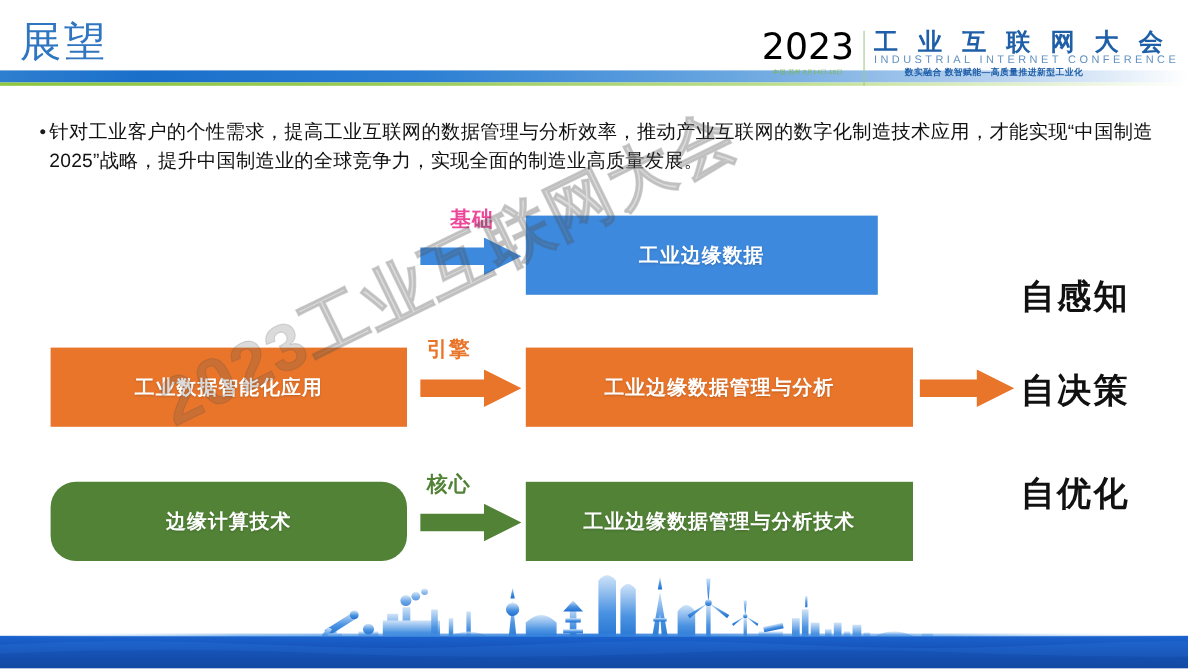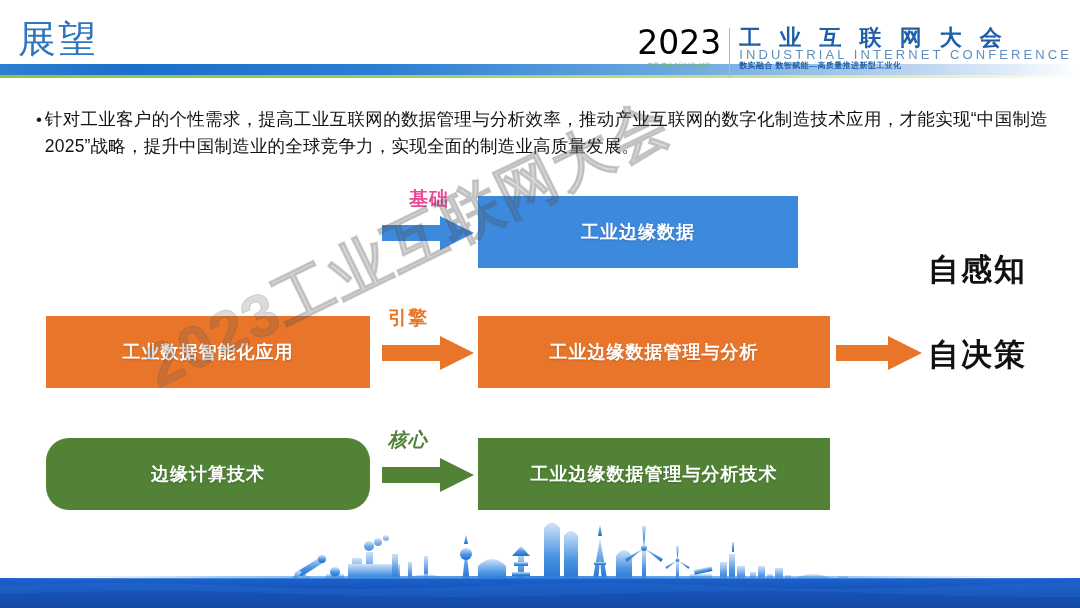--- a/index.html
+++ b/index.html
@@ -101,33 +101,34 @@
   }
   .logo-cn {
     font-size: 22px;
     font-weight: 700;
     color: #1f5fa8;
     letter-spacing: 6px;
     line-height: 24px;
     white-space: nowrap;
   }
   .logo-en {
-    font-size: 13px;
+    font-size: 10px;
     color: #5f8fbe;
     letter-spacing: 3.1px;
     line-height: 10px;
     white-space: nowrap;
   }
   .logo-slogan {
     font-size: 8px;
     font-weight: 700;
     color: #1f5fa8;
     letter-spacing: 0.4px;
     line-height: 11px;
     white-space: nowrap;
+    margin-left: 28px;
   }
 
   
   .bullet-block {
     position: absolute;
     left: 36px;
     top: 106px;
     width: 1012px;
     display: flex;
     align-items: flex-start;
@@ -184,21 +185,21 @@
 
   .arrow-label {
     position: absolute;
     font-size: 19px;
     font-weight: 700;
     letter-spacing: 1px;
     white-space: nowrap;
   }
   .lbl-r1 { left: 388px; top: 186px; color: #ec4899; margin-left: 21px; }
   .lbl-r2 { left: 388px; top: 305px; color: #e8752a; }
-  .lbl-r3 { left: 388px; top: 427px; color: #518236; font-style: italic; }
+  .lbl-r3 { left: 388px; top: 427px; color: #518236; }
 
   
   .outcome {
     position: absolute;
     font-size: 31px;
     font-weight: 700;
     color: #111111;
     letter-spacing: 2px;
     white-space: nowrap;
     font-family: "DejaVu Serif", "Liberation Serif", serif;
@@ -279,20 +280,21 @@
       <polygon points="0,9 52,9 52,0 86,17 52,34 52,25 0,25" fill="#e8752a"></polygon>
     </svg>
     <div class="outcome out-2">自决策</div>
 
     <div class="box box-green box-r3-left">边缘计算技术</div>
     <div class="arrow-label lbl-r3">核心</div>
     <svg class="arrow arrow-r3" viewBox="0 0 92 34">
       <polygon points="0,9 58,9 58,0 92,17 58,34 58,25 0,25" fill="#518236"></polygon>
     </svg>
     <div class="box box-green box-r3-right">工业边缘数据管理与分析技术</div>
+    <div class="outcome out-3">自优化</div>
   </div>
 
   <div class="watermark">2023工业互联网大会</div>
 
   <div class="footer">
     <svg width="1080" height="92" viewBox="0 0 1080 92" preserveAspectRatio="none">
       <defs>
         <linearGradient id="seaGrad" x1="0" y1="0" x2="0" y2="1">
           <stop offset="0%" stop-color="#1b63cf"></stop>
           <stop offset="45%" stop-color="#1550b5"></stop>

